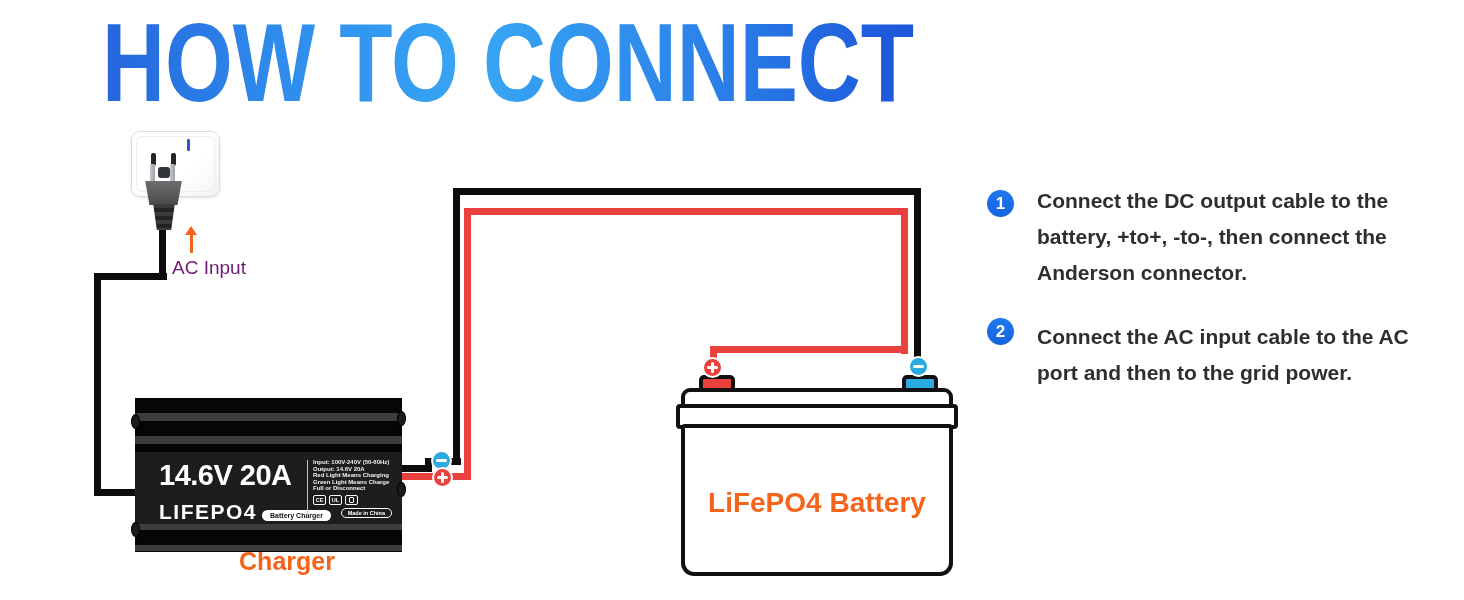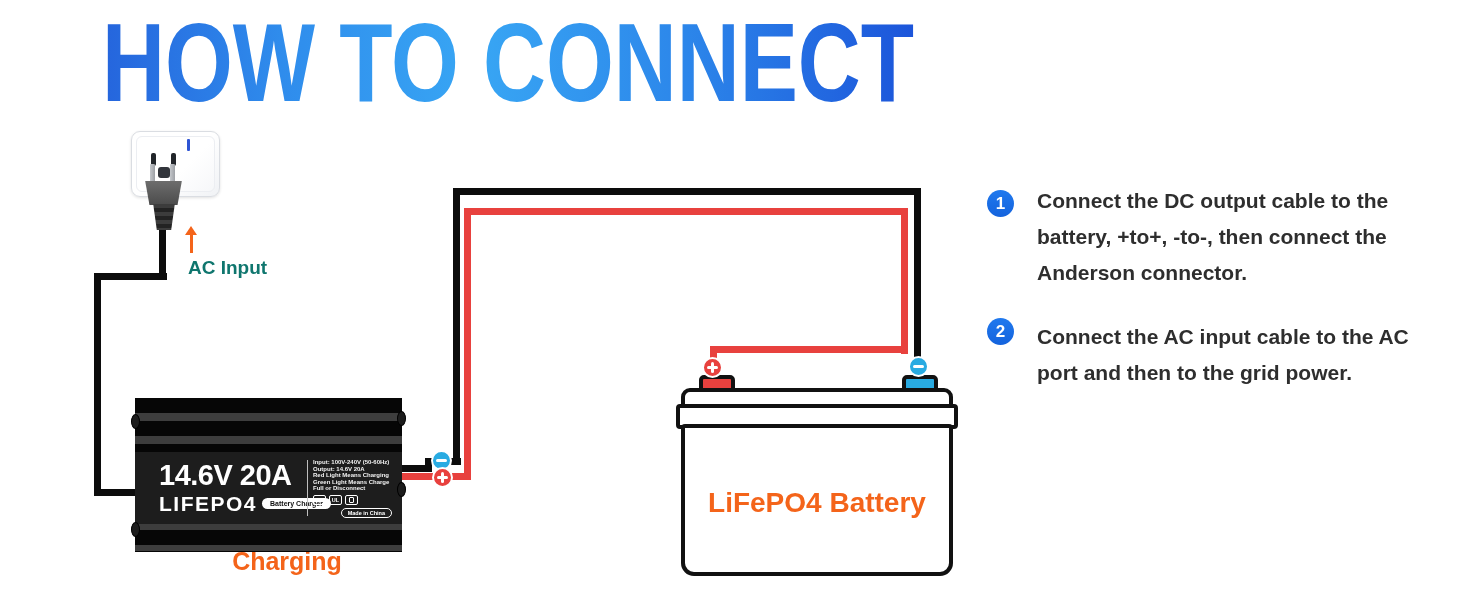--- a/index.html
+++ b/index.html
@@ -35,35 +35,35 @@
      background:linear-gradient(180deg,#6d6d6d,#4b4b4b);
      clip-path:polygon(3% 0,97% 0,86% 100%,14% 100%); }
   .plug-grip { left:152px; top:204px; width:24px; height:26px; z-index:3;
      background:repeating-linear-gradient(180deg,#3c3c3c 0 4px,#232323 4px 8px);
      clip-path:polygon(5% 0,95% 0,80% 100%,20% 100%); }
 
   
   .ac-arrow-shaft { left:190px; top:234px; width:3px; height:19px; background:#f4641a; z-index:2; }
   .ac-arrow-head { left:185px; top:226px; width:0; height:0; border-left:6px solid transparent;
      border-right:6px solid transparent; border-bottom:9px solid #f4641a; z-index:2; }
-  .ac-input-label { left:188px; top:257px; font-size:19px; font-weight:bold; color:#0f766e; z-index:2; }
+  .ac-input-label { left:172px; top:257px; font-size:19px; font-weight:normal; color:#701a75; z-index:2; }
 
   
   .charger-group { left:135px; top:398px; width:267px; height:154px; z-index:3; }
   .charger-body { position:absolute; inset:0; background:#2e2e2e; border-radius:0; overflow:hidden;
      box-shadow:inset 3px 0 4px rgba(0,0,0,.6), inset -3px 0 4px rgba(0,0,0,.6); }
   .fins { position:absolute; left:0; right:0;
      background:repeating-linear-gradient(180deg,#060606 0 15px,#3d3d3d 15px 23px); }
   .fins.top { top:0; height:54px; }
   .fins.bottom { top:126px; height:28px; background:repeating-linear-gradient(180deg,#3d3d3d 0 6px,#060606 6px 21px); }
   .charger-label-band { position:absolute; left:0; right:0; top:54px; height:72px; background:#1d1d1d;
      display:flex; align-items:stretch; }
   .band-left { width:172px; padding:8px 0 0 24px; }
   .charger-model { color:#fff; font-weight:bold; font-size:29px; letter-spacing:-0.5px; line-height:30px; white-space:nowrap; }
-  .brand-row { display:flex; align-items:center; margin-top:3px; }
+  .brand-row { display:flex; align-items:flex-end; margin-top:11px; }
   .charger-brand { color:#fff; font-weight:bold; font-size:21px; letter-spacing:1.5px; line-height:21px; }
   .type-pill { background:#fff; color:#111; font-size:7px; font-weight:bold; border-radius:8px;
      padding:2px 8px; margin-left:5px; margin-bottom:1px; white-space:nowrap; }
   .band-divider { width:1px; background:#bfbfbf; margin:8px 0; }
   .band-right { flex:1; padding:7px 6px 0 5px; }
   .spec-line { color:#f2f2f2; font-size:6px; font-weight:bold; line-height:6.6px; white-space:nowrap; }
   .cert-row { display:flex; align-items:center; gap:3px; margin-top:3px; }
   .cert-box { border:1px solid #fff; border-radius:2px; color:#fff; font-size:5.5px; font-weight:bold;
      height:10px; min-width:13px; display:flex; align-items:center; justify-content:center; }
   .bin { width:5px; height:6px; border:1px solid #fff; border-radius:1px; position:relative; }
@@ -169,21 +169,21 @@
           </div>
         </div>
       </div>
       <div class="fins bottom"></div>
     </div>
     <div class="bolt" style="left:-4px; top:16px;"></div>
     <div class="bolt" style="left:-4px; top:124px;"></div>
     <div class="bolt" style="right:-4px; top:13px;"></div>
     <div class="bolt" style="right:-4px; top:84px;"></div>
   </div>
-  <div class="abs charger-caption">Charging</div>
+  <div class="abs charger-caption">Charger</div>
 
   <div class="abs terminal" style="left:699px; top:375px; background:#e8413e;"></div>
   <div class="abs terminal" style="left:902px; top:375px; background:#29abe2;"></div>
   <div class="abs battery-lid"></div>
   <div class="abs battery-rim"></div>
   <div class="abs battery-body"></div>
   <div class="abs battery-caption">LiFePO4 Battery</div>
 
   <div class="conn minus" style="left:431px; top:450px;">
       <span class="bar-h"></span>

